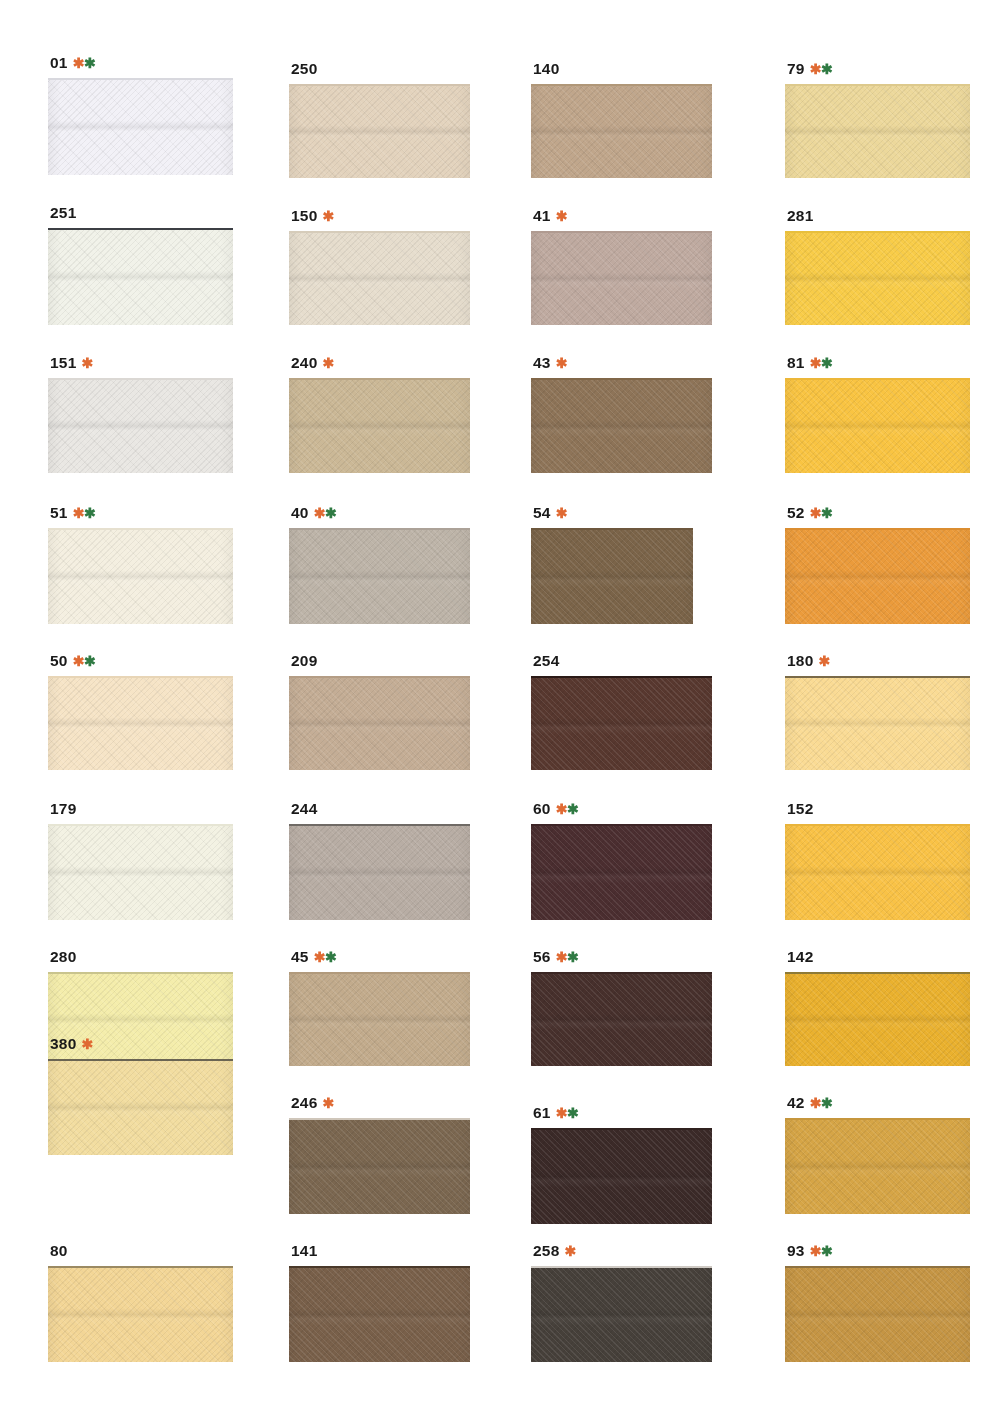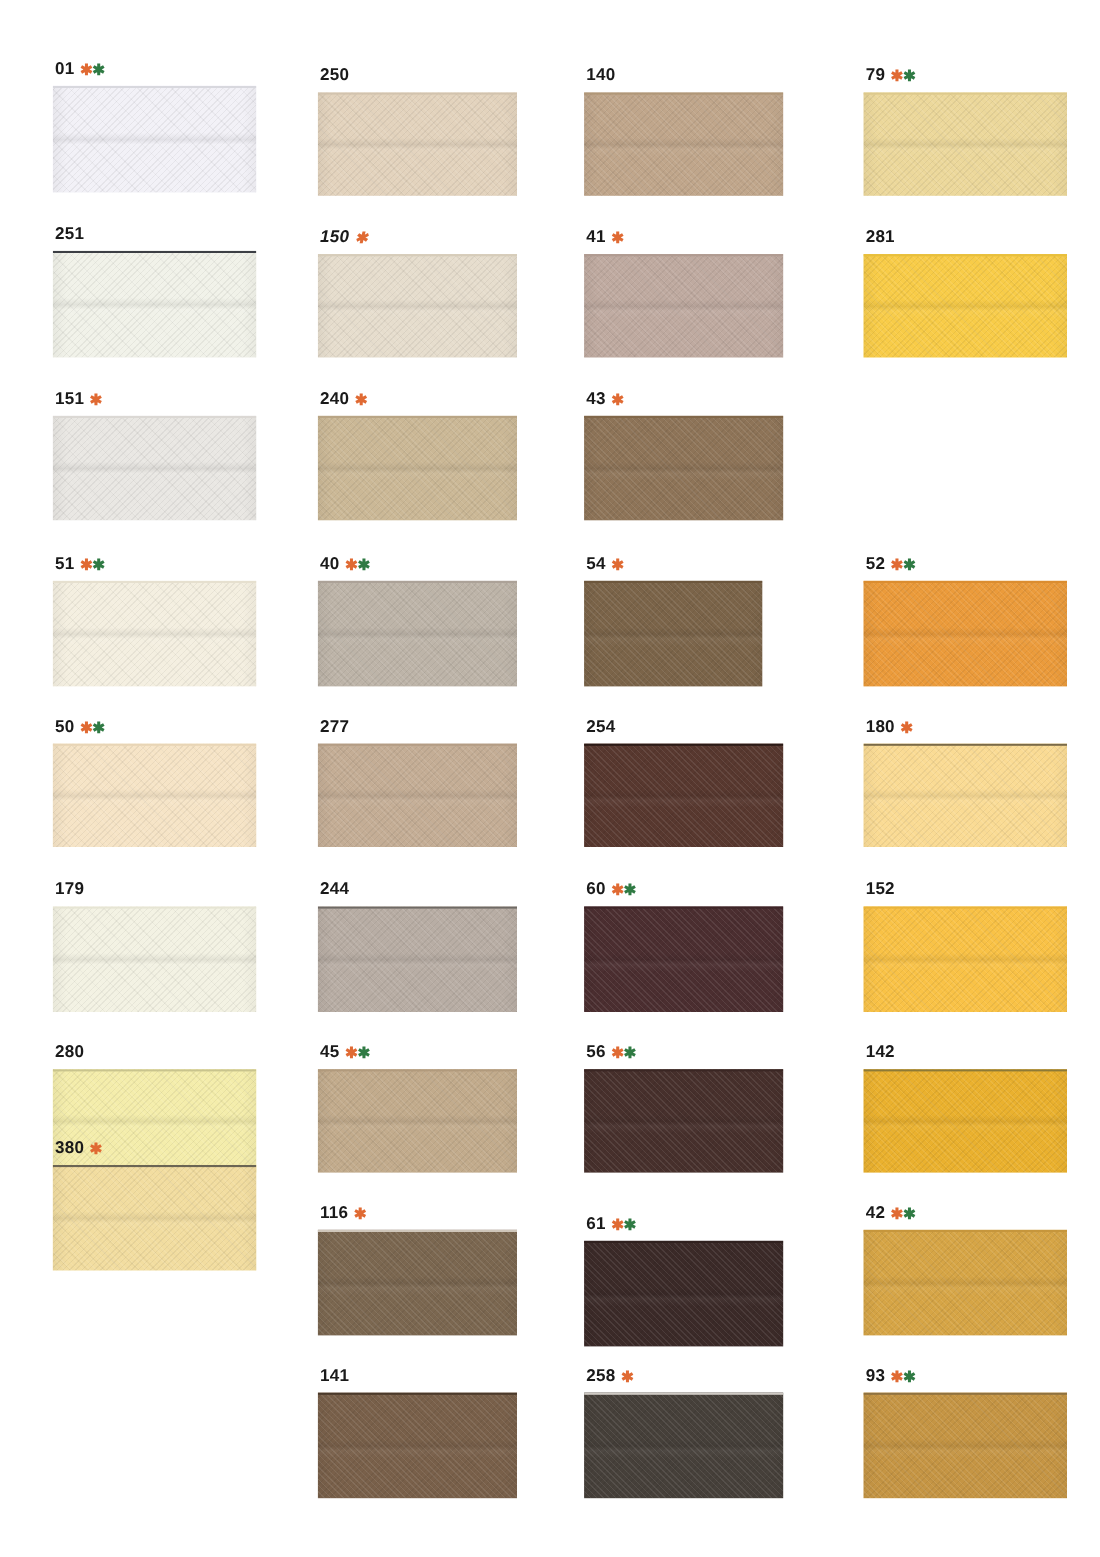--- a/index.html
+++ b/index.html
@@ -149,21 +149,21 @@
       <div class="swatch-chip" style="width: 185px; height: 94px; background-color: rgb(236, 216, 155);">
         <div class="top-edge" style="background: rgb(221, 201, 140);"></div>
       </div>
     </div>
     <div class="swatch-cell" style="left: 48px; top: 205px; width: 185px;">
       <div class="swatch-label"><span class="swatch-code">251</span></div>
       <div class="swatch-chip" style="width: 185px; height: 97px; background-color: rgb(241, 242, 233);">
         <div class="top-edge" style="background: rgb(60, 63, 68);"></div>
       </div>
     </div>
-    <div class="swatch-cell" style="left: 289px; top: 208px; width: 181px; font-style: italic;">
+    <div class="swatch-cell" style="left: 289px; top: 208px; width: 181px;">
       <div class="swatch-label"><span class="swatch-code">150</span><span class="swatch-stars"><span class="star-a" style="color: rgb(224, 106, 51);">✱</span></span></div>
       <div class="swatch-chip" style="width: 181px; height: 94px; background-color: rgb(230, 221, 205);">
         <div class="top-edge" style="background: rgb(214, 204, 186);"></div>
       </div>
     </div>
     <div class="swatch-cell" style="left: 531px; top: 208px; width: 181px;">
       <div class="swatch-label"><span class="swatch-code">41</span><span class="swatch-stars"><span class="star-a" style="color: rgb(224, 106, 51);">✱</span></span></div>
       <div class="swatch-chip" style="width: 181px; height: 94px; background-color: rgb(191, 170, 160);">
         <div class="top-edge" style="background: rgb(176, 155, 145);"></div>
       </div>
@@ -185,20 +185,26 @@
       <div class="swatch-chip" style="width: 181px; height: 95px; background-color: rgb(203, 184, 150);">
         <div class="top-edge" style="background: rgb(185, 165, 133);"></div>
       </div>
     </div>
     <div class="swatch-cell" style="left: 531px; top: 355px; width: 181px;">
       <div class="swatch-label"><span class="swatch-code">43</span><span class="swatch-stars"><span class="star-a" style="color: rgb(224, 106, 51);">✱</span></span></div>
       <div class="swatch-chip" style="width: 181px; height: 95px; background-color: rgb(142, 116, 88);">
         <div class="top-edge" style="background: rgb(129, 103, 73);"></div>
       </div>
     </div>
+    <div class="swatch-cell" style="left: 785px; top: 355px; width: 185px;">
+      <div class="swatch-label"><span class="swatch-code">81</span><span class="swatch-stars"><span class="star-a" style="color: rgb(224, 106, 51);">✱</span><span class="star-b" style="color: rgb(47, 122, 67);">✱</span></span></div>
+      <div class="swatch-chip" style="width: 185px; height: 95px; background-color: rgb(249, 196, 66);">
+        <div class="top-edge" style="background: rgb(236, 183, 57);"></div>
+      </div>
+    </div>
     <div class="swatch-cell" style="left: 48px; top: 505px; width: 185px;">
       <div class="swatch-label"><span class="swatch-code">51</span><span class="swatch-stars"><span class="star-a" style="color: rgb(224, 106, 51);">✱</span><span class="star-b" style="color: rgb(47, 122, 67);">✱</span></span></div>
       <div class="swatch-chip" style="width: 185px; height: 96px; background-color: rgb(244, 239, 224);">
         <div class="top-edge" style="background: rgb(230, 224, 207);"></div>
       </div>
     </div>
     <div class="swatch-cell" style="left: 289px; top: 505px; width: 181px;">
       <div class="swatch-label"><span class="swatch-code">40</span><span class="swatch-stars"><span class="star-a" style="color: rgb(224, 106, 51);">✱</span><span class="star-b" style="color: rgb(47, 122, 67);">✱</span></span></div>
       <div class="swatch-chip" style="width: 181px; height: 96px; background-color: rgb(189, 180, 168);">
         <div class="top-edge" style="background: rgb(172, 162, 152);"></div>
@@ -216,21 +222,21 @@
         <div class="top-edge" style="background: rgb(219, 141, 48);"></div>
       </div>
     </div>
     <div class="swatch-cell" style="left: 48px; top: 653px; width: 185px;">
       <div class="swatch-label"><span class="swatch-code">50</span><span class="swatch-stars"><span class="star-a" style="color: rgb(224, 106, 51);">✱</span><span class="star-b" style="color: rgb(47, 122, 67);">✱</span></span></div>
       <div class="swatch-chip" style="width: 185px; height: 94px; background-color: rgb(246, 228, 198);">
         <div class="top-edge" style="background: rgb(232, 213, 182);"></div>
       </div>
     </div>
     <div class="swatch-cell" style="left: 289px; top: 653px; width: 181px;">
-      <div class="swatch-label"><span class="swatch-code">277</span></div>
+      <div class="swatch-label"><span class="swatch-code">209</span></div>
       <div class="swatch-chip" style="width: 181px; height: 94px; background-color: rgb(196, 173, 149);">
         <div class="top-edge" style="background: rgb(180, 157, 133);"></div>
       </div>
     </div>
     <div class="swatch-cell" style="left: 531px; top: 653px; width: 181px;">
       <div class="swatch-label"><span class="swatch-code">254</span></div>
       <div class="swatch-chip" style="width: 181px; height: 94px; background-color: rgb(88, 56, 47);">
         <div class="top-edge" style="background: rgb(43, 26, 22);"></div>
       </div>
     </div>
@@ -288,37 +294,43 @@
         <div class="top-edge" style="background: rgb(142, 122, 54);"></div>
       </div>
     </div>
     <div class="swatch-cell" style="left: 48px; top: 1036px; width: 217px;">
       <div class="swatch-label"><span class="swatch-code">380</span><span class="swatch-stars"><span class="star-a" style="color: rgb(224, 106, 51);">✱</span></span></div>
       <div class="swatch-chip" style="width: 185px; height: 96px; background-color: rgb(242, 221, 160);">
         <div class="top-edge" style="background: rgb(107, 101, 83);"></div>
       </div>
     </div>
     <div class="swatch-cell" style="left: 289px; top: 1095px; width: 181px;">
-      <div class="swatch-label"><span class="swatch-code">116</span><span class="swatch-stars"><span class="star-a" style="color: rgb(224, 106, 51);">✱</span></span></div>
+      <div class="swatch-label"><span class="swatch-code">246</span><span class="swatch-stars"><span class="star-a" style="color: rgb(224, 106, 51);">✱</span></span></div>
       <div class="swatch-chip" style="width: 181px; height: 96px; background-color: rgb(123, 103, 80);">
         <div class="top-edge" style="background: rgb(207, 198, 186);"></div>
       </div>
     </div>
     <div class="swatch-cell" style="left: 531px; top: 1105px; width: 181px;">
       <div class="swatch-label"><span class="swatch-code">61</span><span class="swatch-stars"><span class="star-a" style="color: rgb(224, 106, 51);">✱</span><span class="star-b" style="color: rgb(47, 122, 67);">✱</span></span></div>
       <div class="swatch-chip" style="width: 181px; height: 96px; background-color: rgb(59, 42, 40);">
         <div class="top-edge" style="background: rgb(48, 33, 31);"></div>
       </div>
     </div>
     <div class="swatch-cell" style="left: 785px; top: 1095px; width: 185px;">
       <div class="swatch-label"><span class="swatch-code">42</span><span class="swatch-stars"><span class="star-a" style="color: rgb(224, 106, 51);">✱</span><span class="star-b" style="color: rgb(47, 122, 67);">✱</span></span></div>
       <div class="swatch-chip" style="width: 185px; height: 96px; background-color: rgb(214, 165, 70);">
         <div class="top-edge" style="background: rgb(198, 150, 60);"></div>
       </div>
     </div>
+    <div class="swatch-cell" style="left: 48px; top: 1243px; width: 185px;">
+      <div class="swatch-label"><span class="swatch-code">80</span></div>
+      <div class="swatch-chip" style="width: 185px; height: 96px; background-color: rgb(243, 214, 150);">
+        <div class="top-edge" style="background: rgb(155, 138, 98);"></div>
+      </div>
+    </div>
     <div class="swatch-cell" style="left: 289px; top: 1243px; width: 181px;">
       <div class="swatch-label"><span class="swatch-code">141</span></div>
       <div class="swatch-chip" style="width: 181px; height: 96px; background-color: rgb(121, 96, 74);">
         <div class="top-edge" style="background: rgb(74, 57, 42);"></div>
       </div>
     </div>
     <div class="swatch-cell" style="left: 531px; top: 1243px; width: 181px;">
       <div class="swatch-label"><span class="swatch-code">258</span><span class="swatch-stars"><span class="star-a" style="color: rgb(224, 106, 51);">✱</span></span></div>
       <div class="swatch-chip" style="width: 181px; height: 96px; background-color: rgb(70, 64, 58);">
         <div class="top-edge" style="background: rgb(207, 202, 196);"></div>

